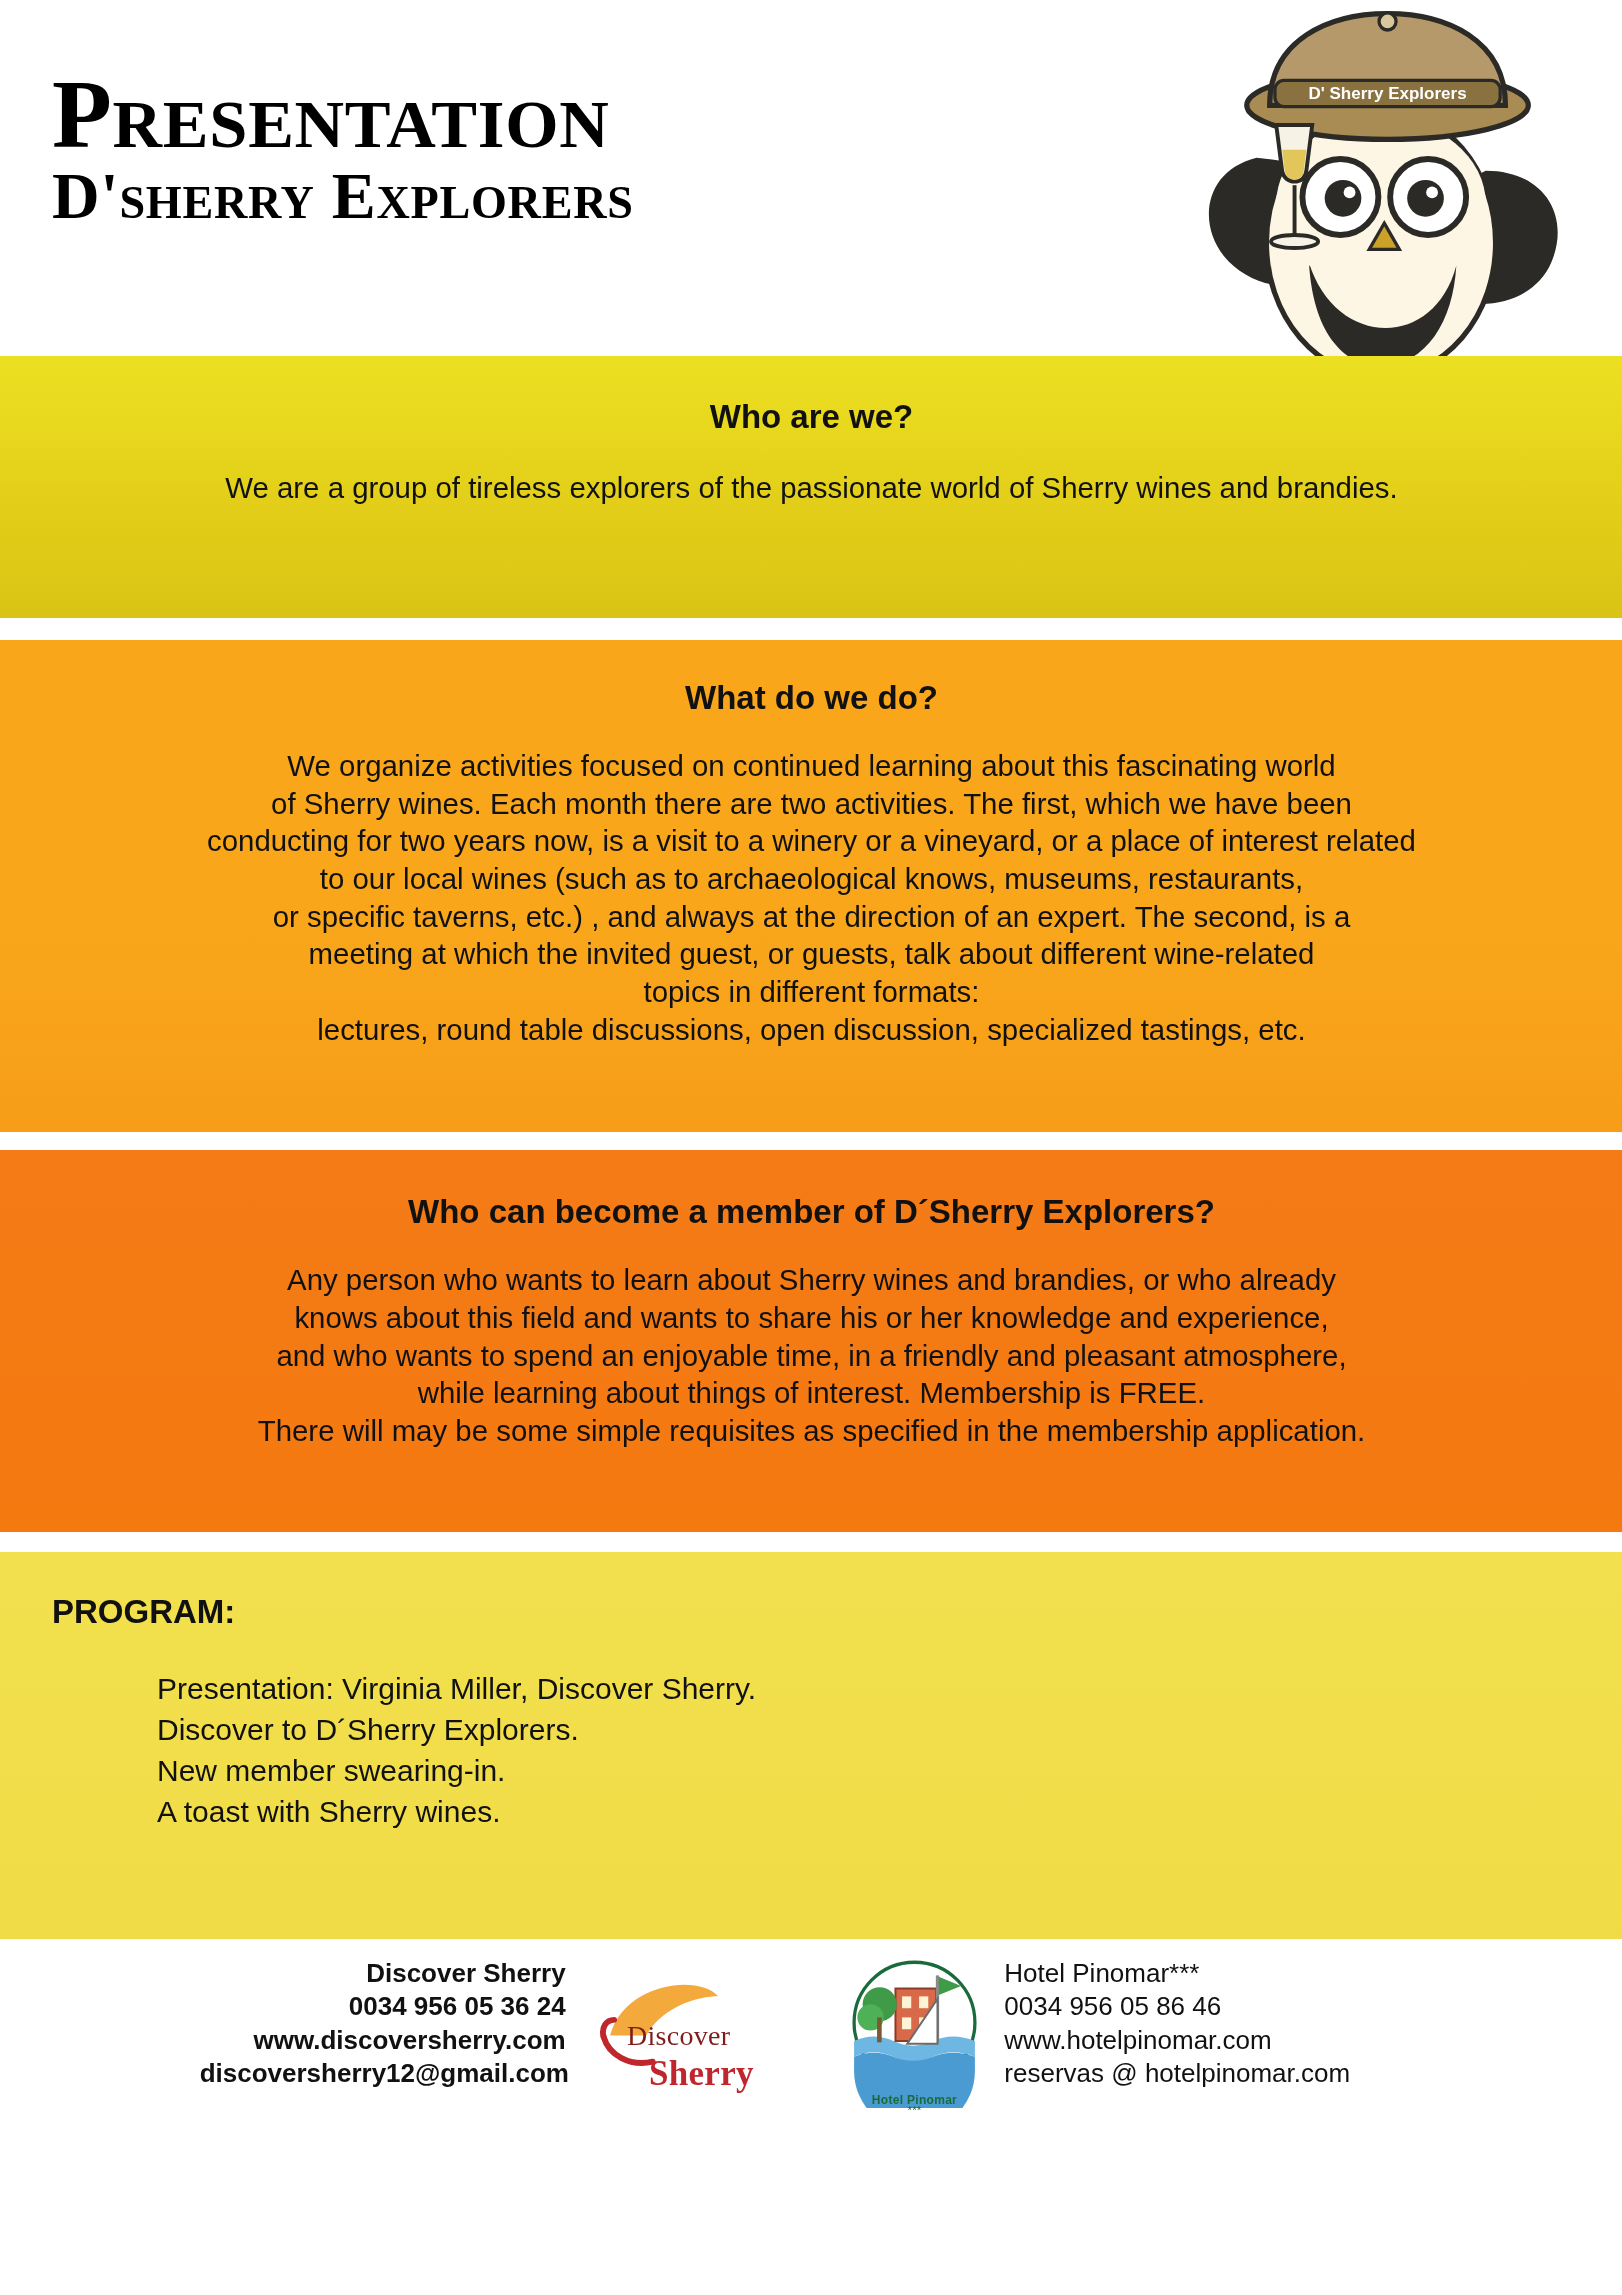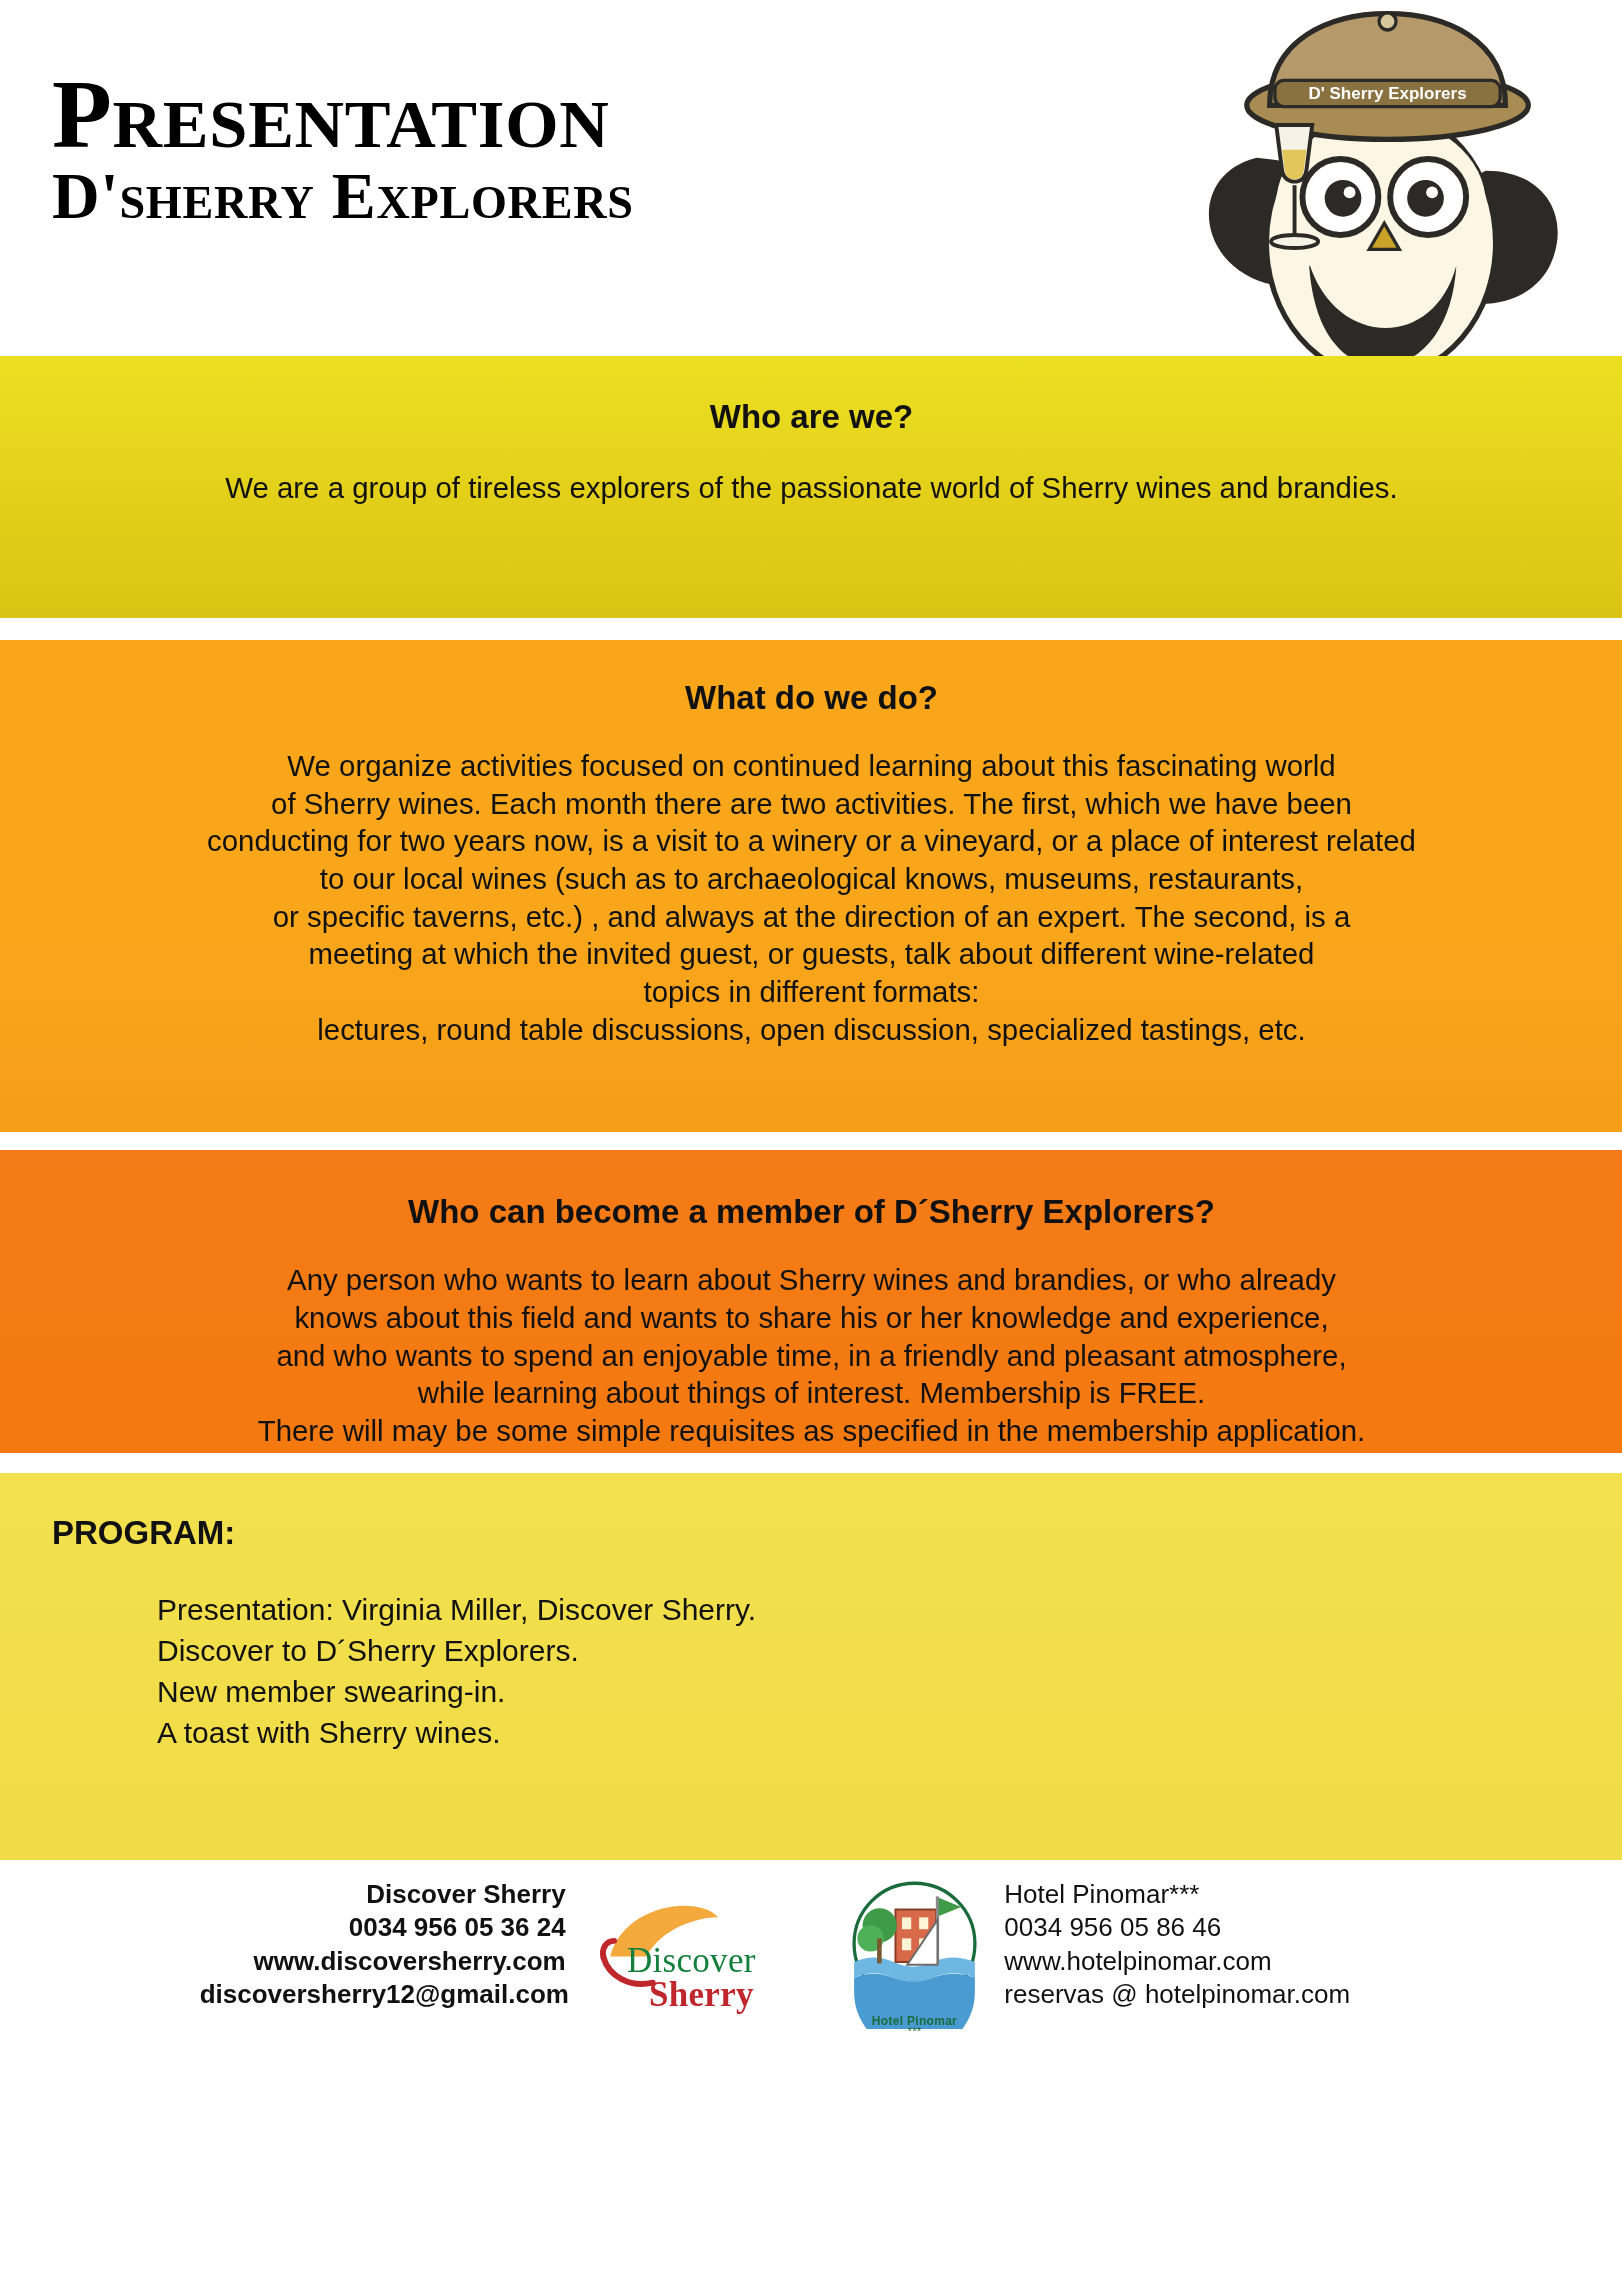--- a/index.html
+++ b/index.html
@@ -103,21 +103,21 @@
   .band-what {
     background: linear-gradient(180deg, #f9a61b 0%, #f9a61b 60%, #f79d18 100%);
     height: 492px;
     margin-top: 22px;
   }
   .band-what .band-heading { margin-top: 19.6px; }
   .band-what .band-text { margin-top: 30px; }
 
   .band-member {
     background: linear-gradient(180deg, #f47b17 0%, #f4790f 100%);
-    height: 303px;
+    height: 382px;
     margin-top: 18.3px;
   }
   .band-member .band-heading { margin-top: 23.6px; }
   .band-member .band-text { margin-top: 30px; }
 
   .band-program {
     background: linear-gradient(180deg, #f2e04e 0%, #f0dc46 100%);
     height: 387px;
     margin-top: 19.6px;
     padding-left: 52px;
@@ -198,22 +198,22 @@
     width: 100%;
     text-align: center;
     font-size: 11.8px;
     color: #1a6b3c;
   }
   .discover-word {
     position: absolute;
     left: 43px;
     top: 63px;
     font-family: "Liberation Serif", serif;
-    font-size: 35px;
-    color: #15803d;
+    font-size: 28px;
+    color: #7f1d1d;
     letter-spacing: 0.3px;
   }
   .sherry-word {
     position: absolute;
     left: 65px;
     top: 97px;
     font-family: "Liberation Serif", serif;
     font-weight: bold;
     font-size: 35px;
     color: #c0272d;

